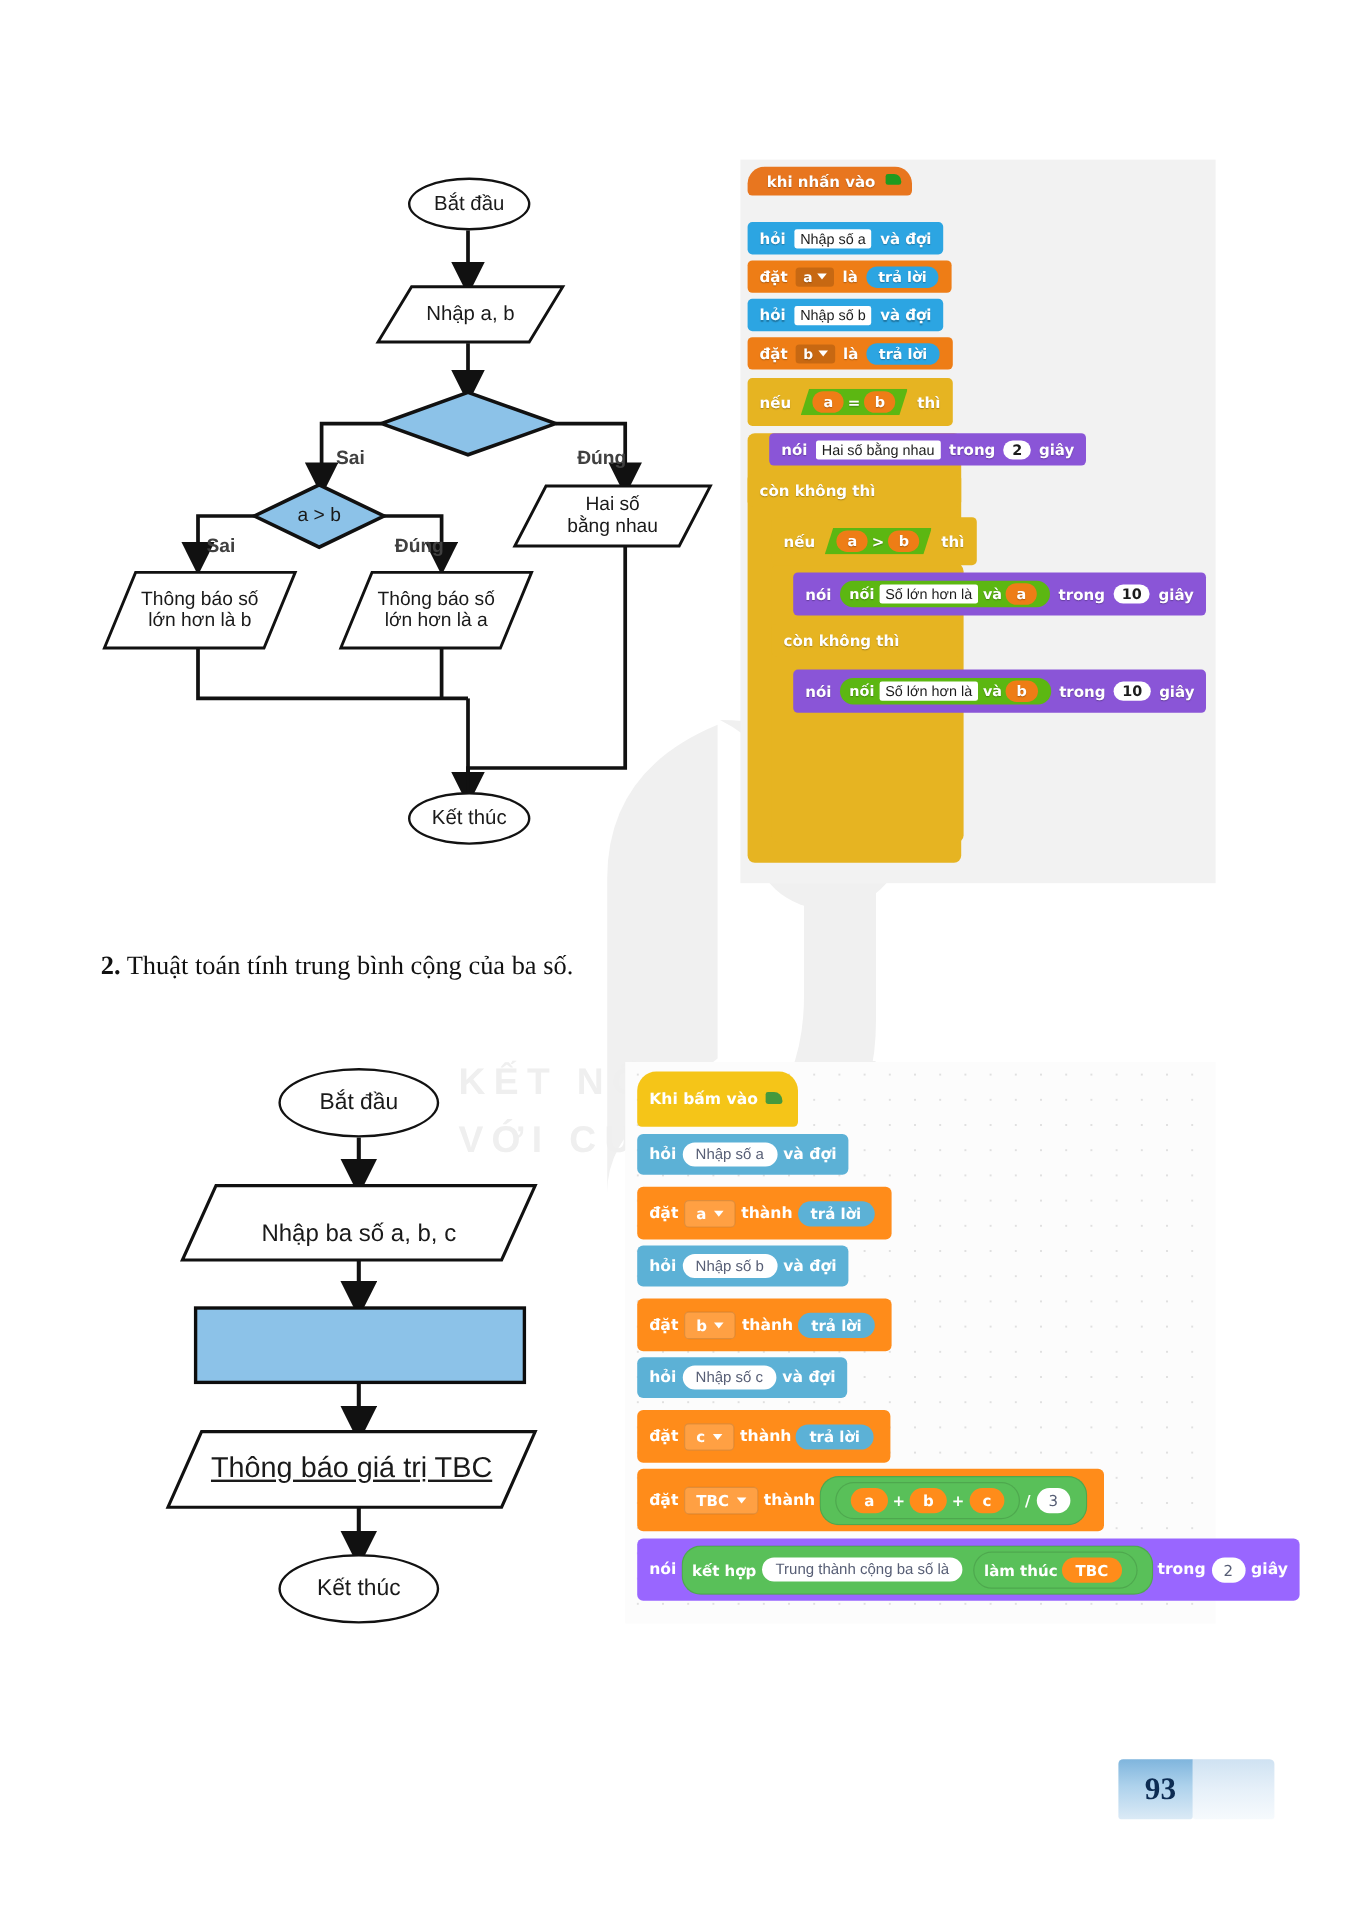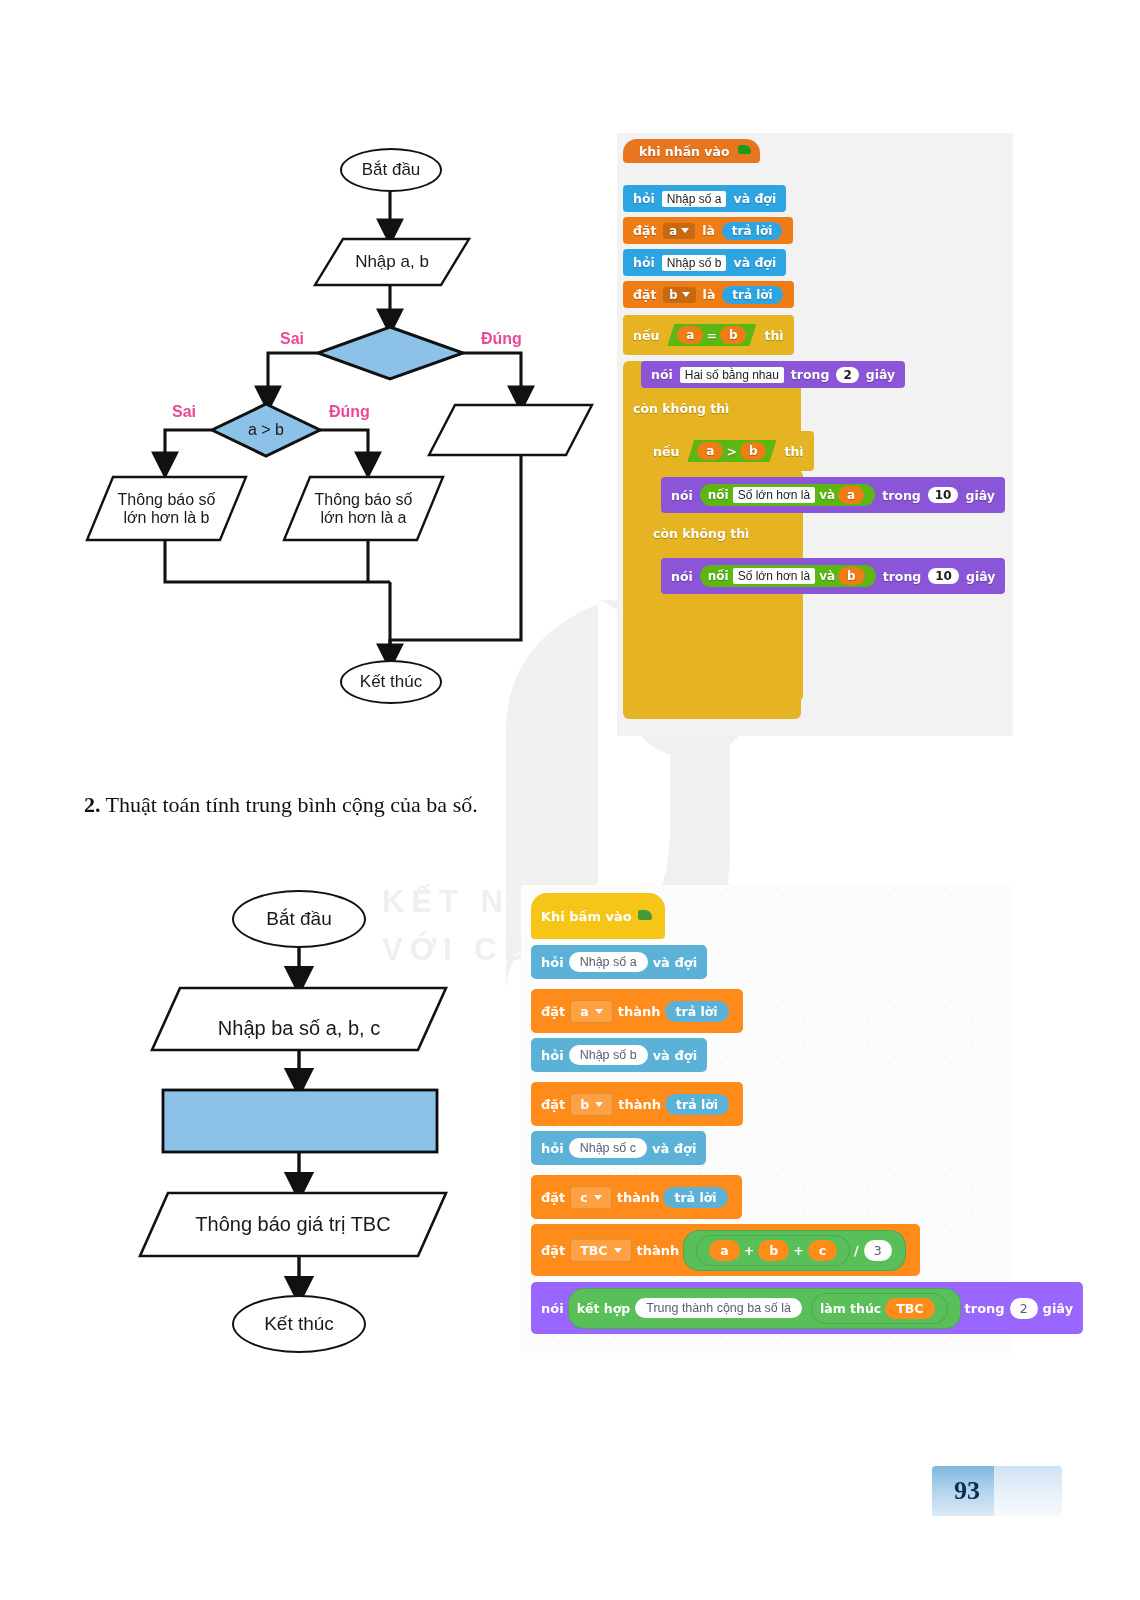--- a/index.html
+++ b/index.html
@@ -38,22 +38,23 @@
     background:#fff; font-size:17px;
   }
   .io-label { position:relative; z-index:2; padding:0 14px; }
 
   .dec {
     font-size:16px; color:#1a1a1a;
   }
   .dec-label { position:relative; z-index:2; }
 
   .edge-label {
-    position:absolute; font-weight:700; font-size:16px; color:#ec4899; z-index:4;
+    position:absolute; font-weight:700; font-size:16px; color:#404040; z-index:4;
     font-family:"Liberation Sans", sans-serif;
+    margin-top:44px;
   }
 
   
   #heading {
     position:absolute; left:84px; top:792px; z-index:5;
     font-family:"Liberation Serif", serif; font-size:22px; color:#111;
   }
   #heading b { font-family:"Liberation Serif", serif; }
 
   
@@ -196,20 +197,26 @@
 
   <div class="node io" style="left:315px;top:239px;width:154px;height:46px;background:transparent;">
     <span class="io-label">Nhập a, b</span>
   </div>
 
 
   <div class="node dec" style="left:212px;top:404px;width:108px;height:52px;font-size:16px;">
     <span class="dec-label">a &gt; b</span>
   </div>
 
+  <div class="node io" style="left:429px;top:405px;width:163px;height:50px;background:transparent;font-size:16px;">
+    <div class="io-label">
+      <span>Hai số</span>
+      <span>bằng nhau</span>
+    </div>
+  </div>
 
   <div class="node io" style="left:87px;top:477px;width:159px;height:63px;background:transparent;font-size:16px;">
     <div class="io-label">
       <span>Thông báo số</span>
       <span>lớn hơn là b</span>
     </div>
   </div>
 
   <div class="node io" style="left:284px;top:477px;width:159px;height:63px;background:transparent;font-size:16px;">
     <div class="io-label">
@@ -362,21 +369,21 @@
 
   <div class="node term" style="left:232px;top:30px;width:134px;height:58px;font-size:19px;">
     <span>Bắt đầu</span>
   </div>
 
   <div class="node io" style="left:152px;top:128px;width:294px;height:80px;background:transparent;font-size:20px;">
     <span class="io-label">Nhập ba số a, b, c</span>
   </div>
 
 
-  <div class="node io" style="left:140px;top:333px;width:306px;height:63px;background:transparent;font-size:20px;">
+  <div class="node io" style="left:140px;top:333px;width:306px;height:63px;background:transparent;font-size:24px;text-decoration:underline;">
     <span class="io-label">Thông báo giá trị TBC</span>
   </div>
 
   <div class="node term" style="left:232px;top:435px;width:134px;height:58px;font-size:19px;">
     <span>Kết thúc</span>
   </div>
 </div>
 
 <div class="scratch-panel s3" id="scratch2">
 

